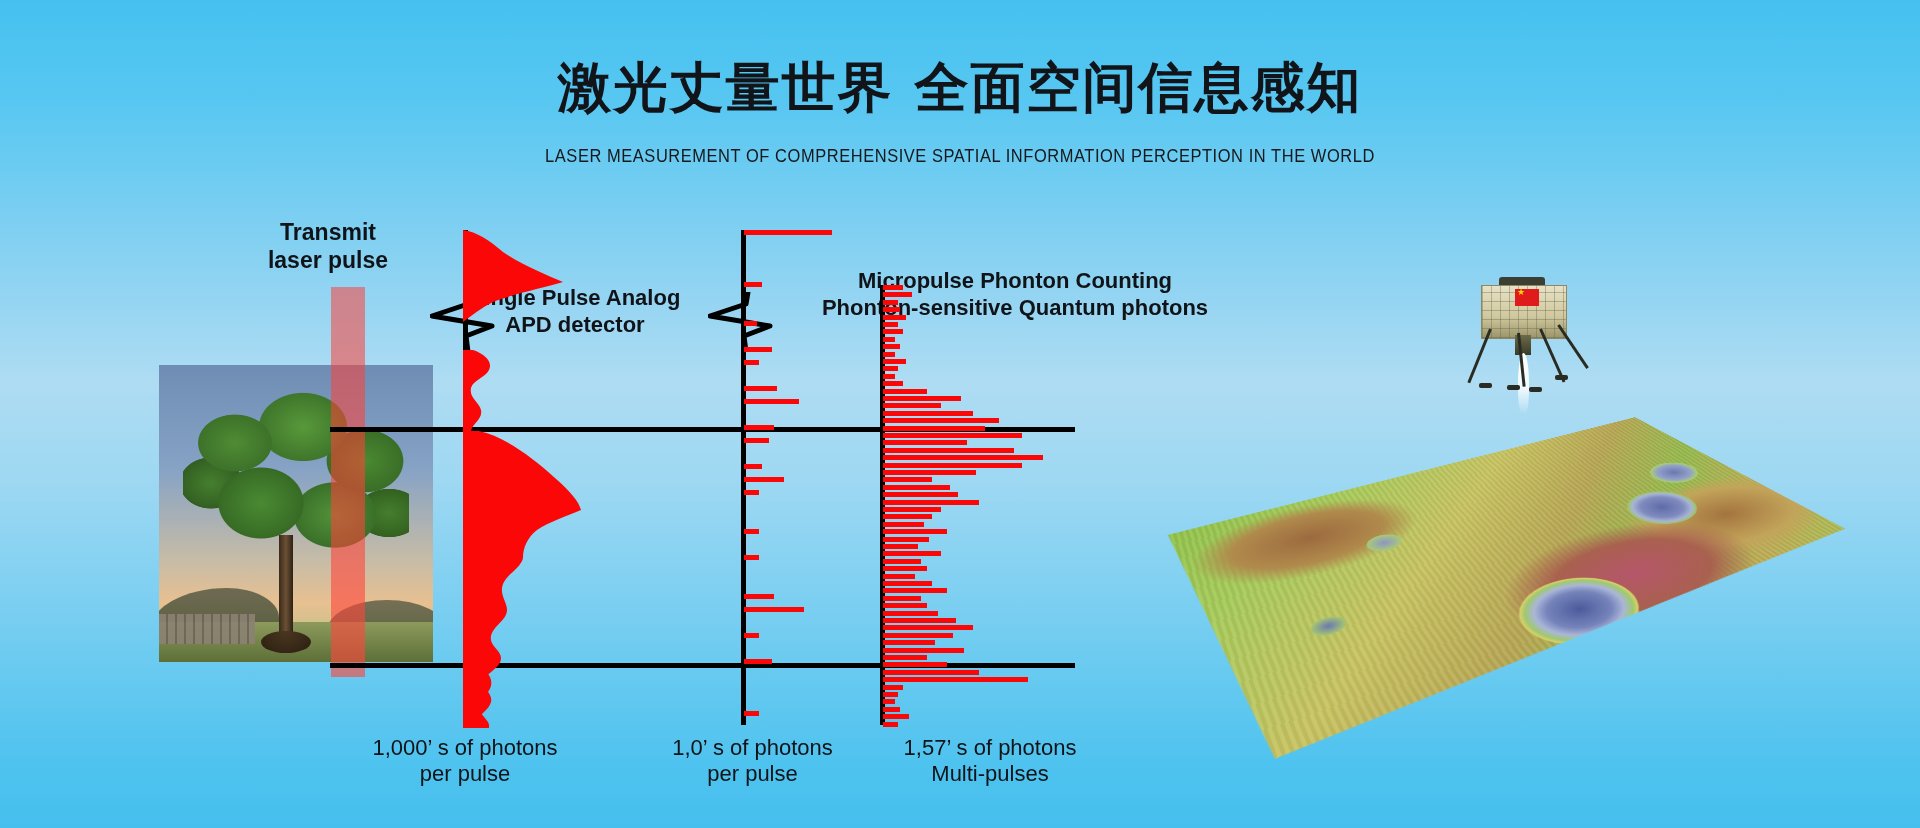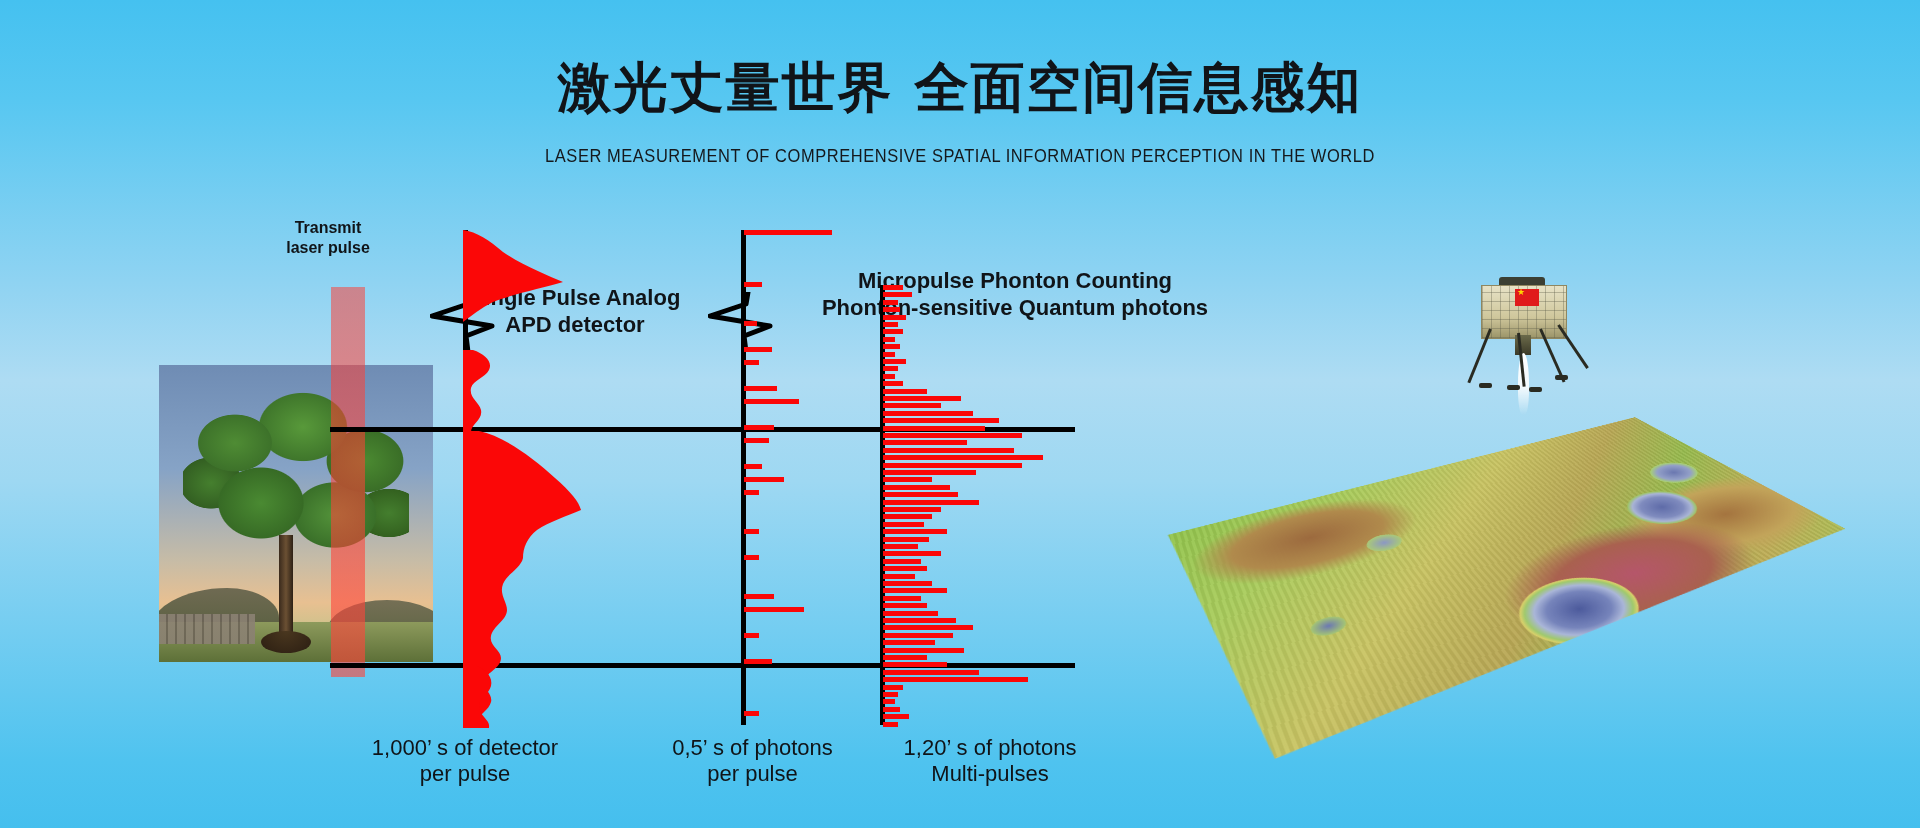--- a/index.html
+++ b/index.html
@@ -20,21 +20,21 @@
   }
   .subtitle{
     position:absolute;left:0;top:146px;width:1920px;text-align:center;
     font-size:17.5px;color:#15181c;letter-spacing:.6px;
     transform:scaleX(.94);
     white-space:nowrap;
   }
 
   
   .lbl{position:absolute;font-weight:bold;color:#101418;line-height:1.22;text-align:center;white-space:pre-line;}
-  .lbl-transmit{left:218px;top:218px;width:220px;font-size:16px;}
+  .lbl-transmit{left:218px;top:218px;width:220px;font-size:23px;}
   .lbl-apd{left:415px;top:285px;width:320px;font-size:22px;}
   .lbl-micro{left:795px;top:268px;width:440px;font-size:22px;}
   .lbl-nearir{left:215px;top:676px;width:240px;font-size:22px;}
 
   .cap{position:absolute;font-size:22px;color:#101418;text-align:center;line-height:1.2;white-space:pre-line;}
   .cap1{left:325px;top:735px;width:280px;}
   .cap2{left:620px;top:735px;width:265px;}
   .cap3{left:855px;top:735px;width:270px;}
 
   
@@ -263,25 +263,25 @@
       <div class="bar" style="top: 384.8px; left: 0px; width: 95.7px; background: rgb(251, 7, 7);"></div>
       <div class="bar" style="top: 392.2px; left: 0px; width: 145px; background: rgb(251, 7, 7);"></div>
       <div class="bar" style="top: 399.6px; left: 0px; width: 20.3px; background: rgb(251, 7, 7);"></div>
       <div class="bar" style="top: 407px; left: 0px; width: 14.5px; background: rgb(251, 7, 7);"></div>
       <div class="bar" style="top: 414.4px; left: 0px; width: 11.6px; background: rgb(251, 7, 7);"></div>
       <div class="bar" style="top: 421.8px; left: 0px; width: 17.4px; background: rgb(251, 7, 7);"></div>
       <div class="bar" style="top: 429.2px; left: 0px; width: 26.1px; background: rgb(251, 7, 7);"></div>
       <div class="bar" style="top: 436.6px; left: 0px; width: 14.5px; background: rgb(251, 7, 7);"></div>
     </div>
 
-  <div class="cap cap1">1,000’ s of detector
+  <div class="cap cap1">1,000’ s of photons
 per pulse</div>
-  <div class="cap cap2">0,5’ s of photons
+  <div class="cap cap2">1,0’ s of photons
 per pulse</div>
-  <div class="cap cap3">1,20’ s of photons
+  <div class="cap cap3">1,57’ s of photons
 Multi-pulses</div>
 
   <div class="terrain-wrap">
     <div class="dem"></div>
     <div class="lander">
       <div class="l-top"></div>
       <div class="l-body"></div>
       <div class="l-flag"></div>
       <div class="l-engine"></div>
       <div class="l-plume"></div>

